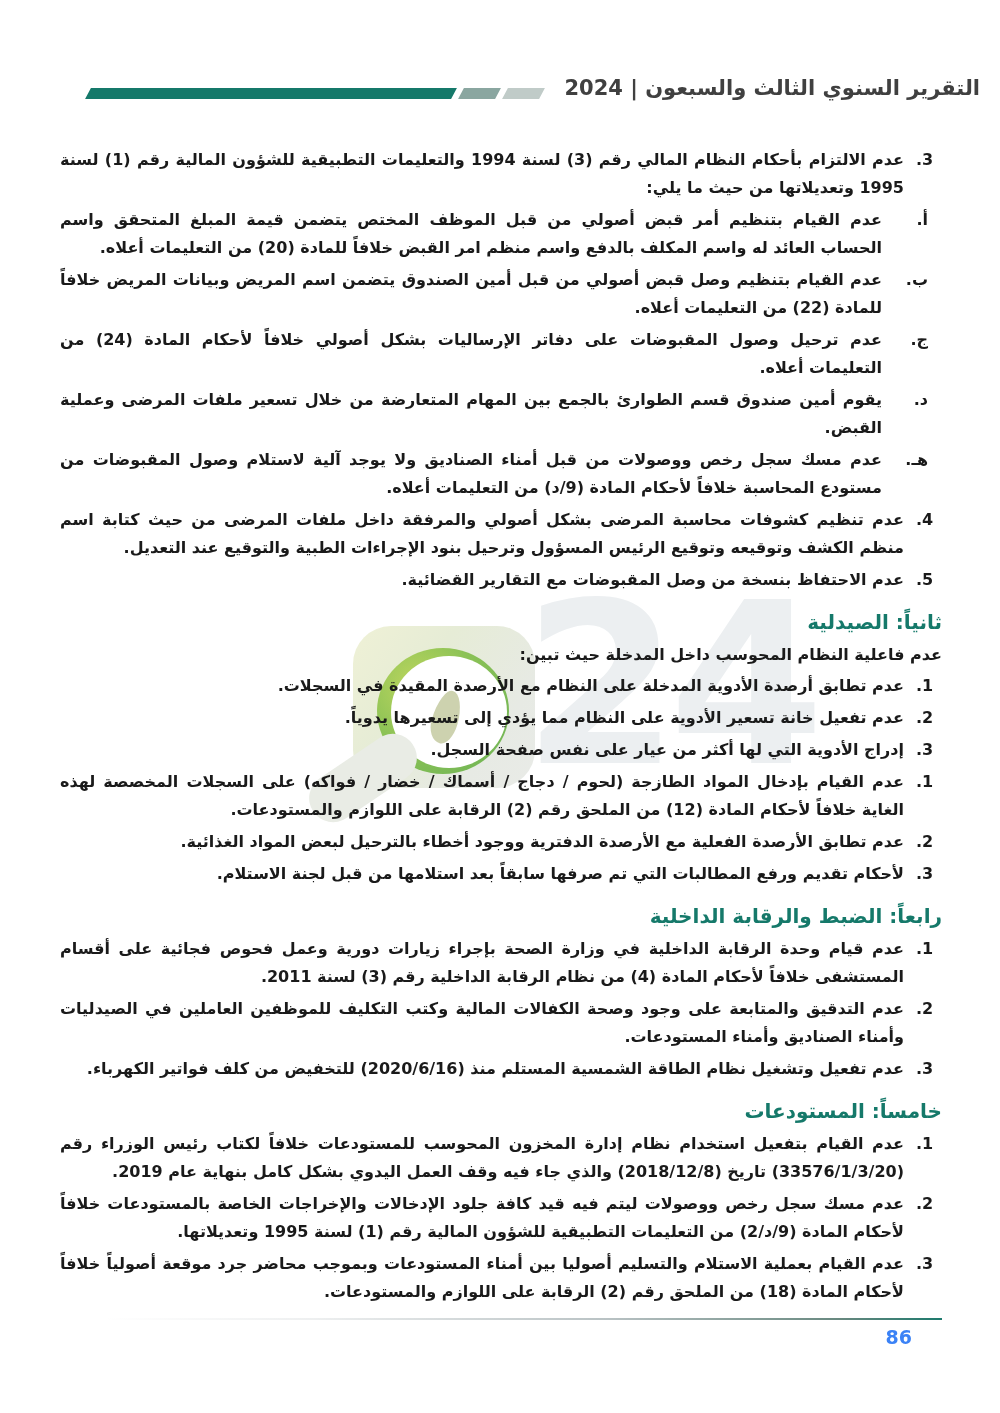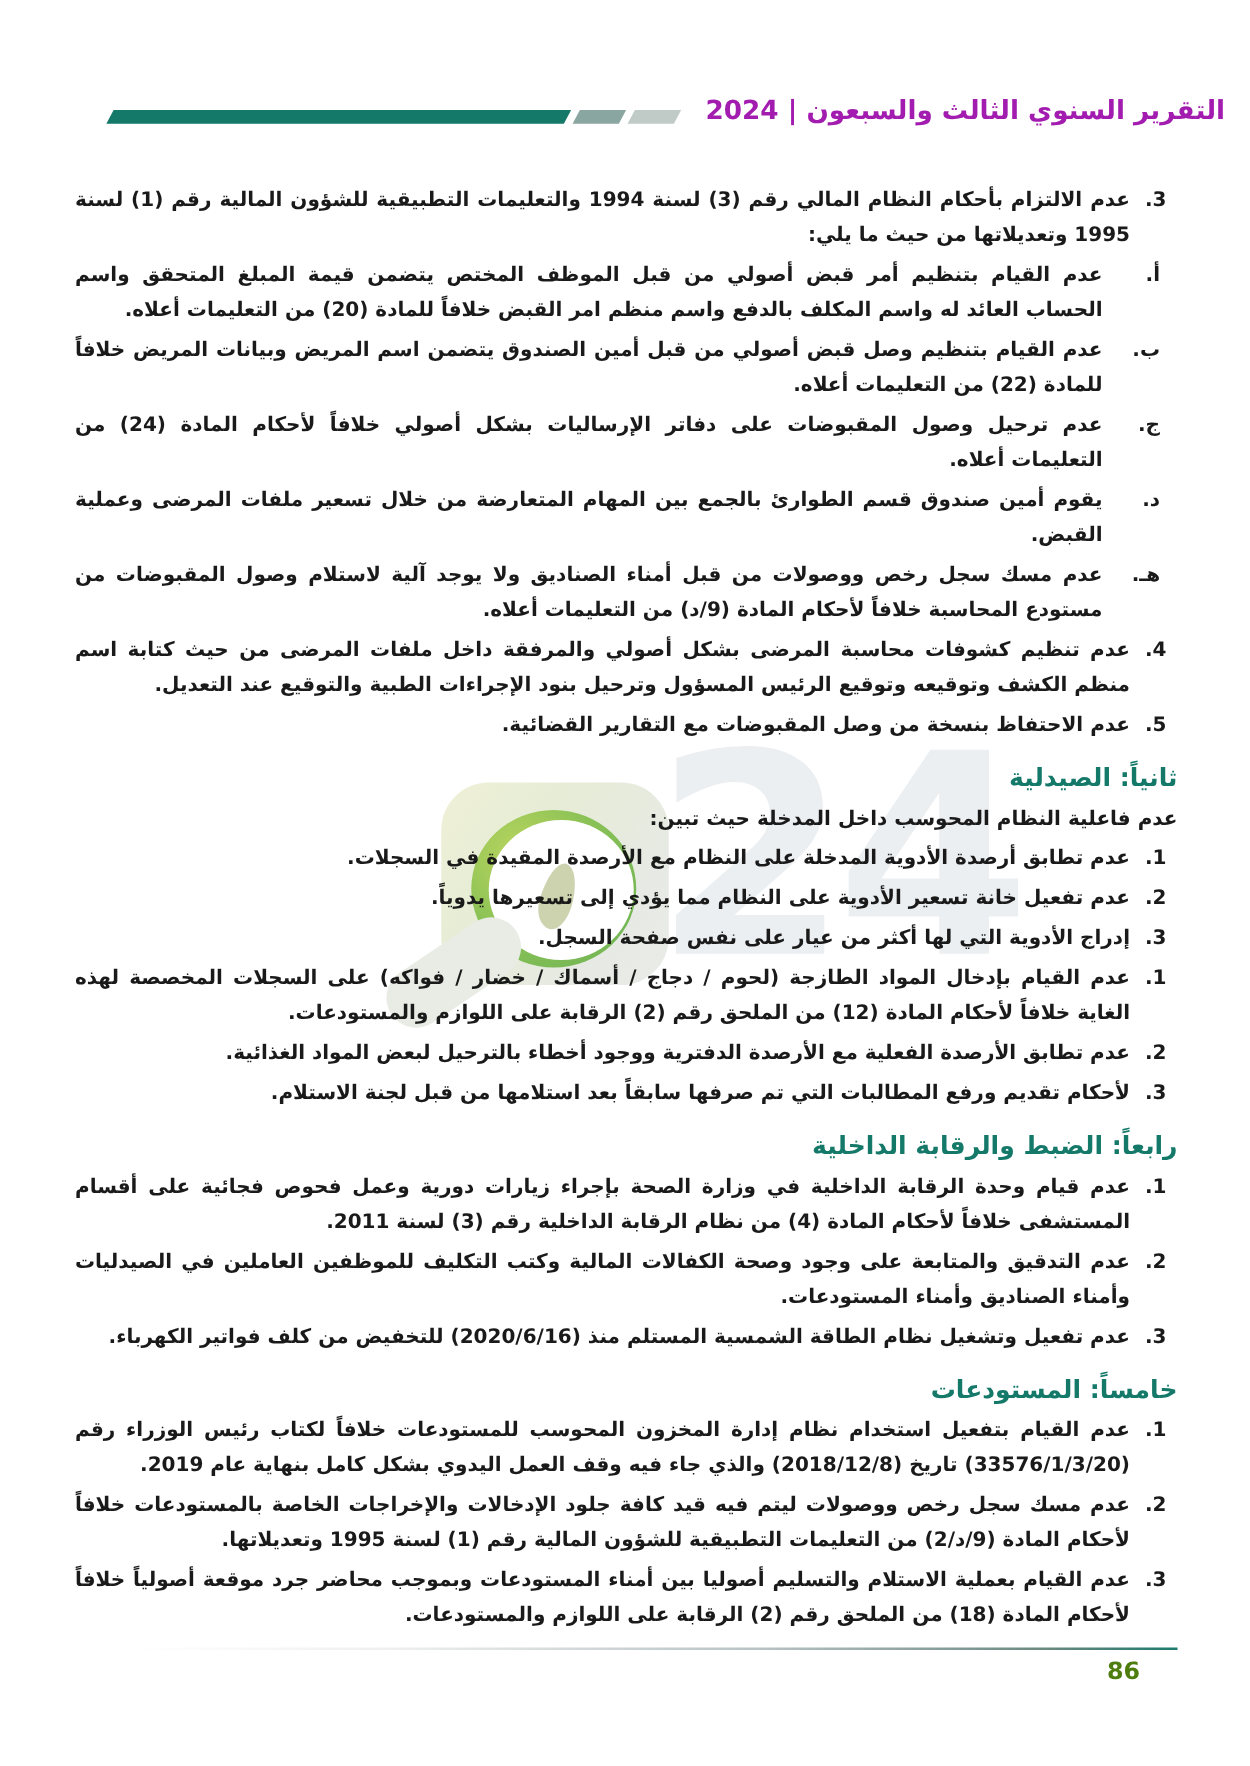--- a/index.html
+++ b/index.html
@@ -4,21 +4,21 @@
 <style>
   html,body{margin:0;padding:0;background:#fff;}
   .page{
     position:relative;width:1000px;height:1413px;background:#ffffff;
     font-family:"DejaVu Sans","Liberation Sans",sans-serif;
     direction:rtl;color:#1a1a1a;overflow:hidden;
   }
   
   .h-title{
     position:absolute;top:76px;right:20px;
-    color:#a21caf;font-size:21px;font-weight:bold;white-space:nowrap;
+    color:#404040;font-size:21px;font-weight:bold;white-space:nowrap;
   }
   .h-bars{position:absolute;top:88px;left:88px;height:11px;display:flex;gap:7px;direction:ltr;}
   .h-bars span{display:block;height:11px;transform:skewX(-28deg);}
   .bar-main{width:366px;background:#15796a;}
   .bar-mid{width:37px;background:#8aa6a0;}
   .bar-light{width:37px;background:#c0cbc8;}
   
   .watermark{position:absolute;top:612px;left:295px;width:500px;height:215px;z-index:0;direction:ltr;pointer-events:none;}
   .wm-block{position:absolute;left:58px;top:14px;width:182px;height:162px;border-radius:38px;
     background:linear-gradient(125deg,#eff1d6 0%,#e6ecd6 35%,#e7eae4 75%,#e9ebe7 100%);}
@@ -38,21 +38,21 @@
   .item .num{flex:0 0 26px;text-align:left;white-space:nowrap;}
   .item .txt{flex:1;}
   .sub{margin-right:14px;}
   .sub .num{flex:0 0 34px;text-align:right;}
   .sec-head{color:#15796a;font-size:20px;line-height:28px;font-weight:bold;
     margin:14px 0 5px 0;text-align:right;}
   .intro{margin:0 0 3px 0;}
   
   .foot-line{position:absolute;top:1318px;left:105px;right:58px;height:2px;z-index:1;
     background:linear-gradient(to left,#1d7a6d 0%,#67887f 12%,#b9c2c4 40%,rgba(205,210,212,.35) 75%,rgba(255,255,255,0) 100%);}
-  .page-num{position:absolute;top:1326px;right:88px;font-size:19px;font-weight:600;color:#4d7c0f;z-index:1;}
+  .page-num{position:absolute;top:1326px;right:88px;font-size:19px;font-weight:600;color:#3b82f6;z-index:1;}
 </style>
 </head>
 <body>
 
 <div class="page">
 
   <div class="h-title">التقرير السنوي الثالث والسبعون | 2024</div>
   <div class="h-bars">
     <span class="bar-main"></span>
     <span class="bar-mid"></span>

